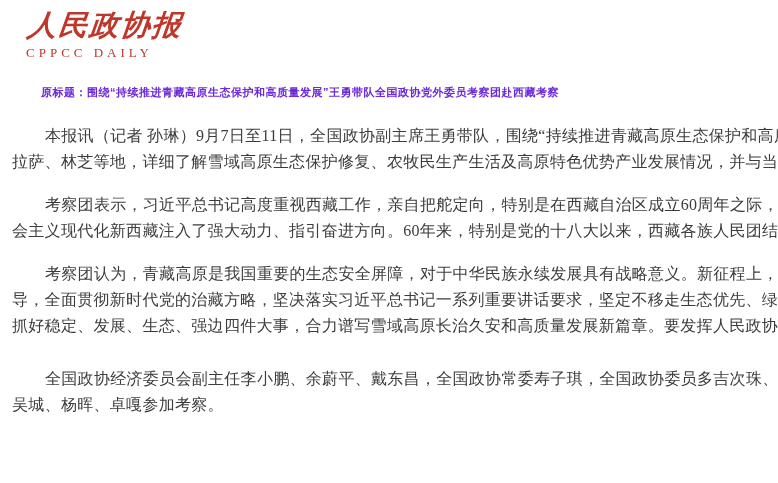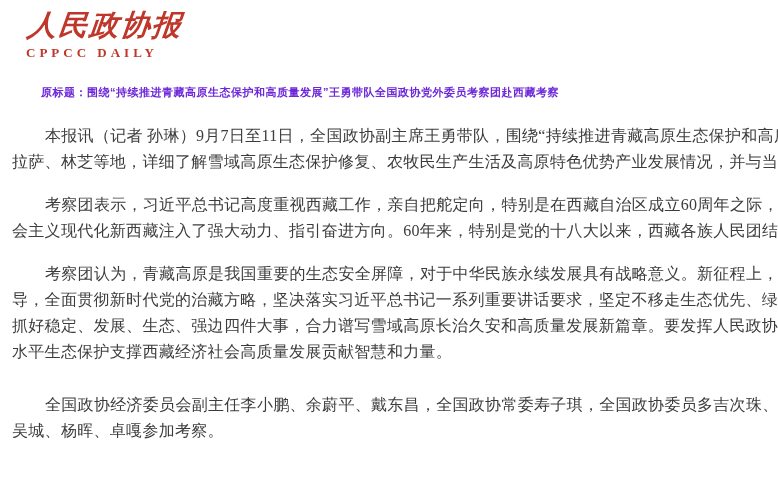--- a/index.html
+++ b/index.html
@@ -25,21 +25,21 @@
     font-style: italic;
     letter-spacing: 2px;
     transform: skewX(-6deg);
     transform-origin: left bottom;
     line-height: 1.1;
   }
   .logo-en {
     color: #bf362a;
     font-family: "Liberation Serif", serif;
     font-size: 13px;
-    font-weight: bold;
+    font-weight: normal;
     letter-spacing: 4px;
     margin-top: 3px;
   }
   .headline {
     margin: 24px 0 0 0;
     padding-left: 41px;
     font-family: "Liberation Sans", "DejaVu Sans", sans-serif;
     font-size: 11px;
     font-weight: bold;
     color: #6d28d9;
@@ -88,21 +88,20 @@
 
     <div class="para">
       <div class="line indent">考察团表示，习近平总书记高度重视西藏工作，亲自把舵定向，特别是在西藏自治区成立60周年之际，率中央代表</div>
       <div class="line">会主义现代化新西藏注入了强大动力、指引奋进方向。60年来，特别是党的十八大以来，西藏各族人民团结同心、携手</div>
     </div>
 
     <div class="para">
       <div class="line indent">考察团认为，青藏高原是我国重要的生态安全屏障，对于中华民族永续发展具有战略意义。新征程上，要坚持以习</div>
       <div class="line">导，全面贯彻新时代党的治藏方略，坚决落实习近平总书记一系列重要讲话要求，坚定不移走生态优先、绿色发展道路</div>
       <div class="line">抓好稳定、发展、生态、强边四件大事，合力谱写雪域高原长治久安和高质量发展新篇章。要发挥人民政协优势作用，</div>
-      <div class="line">水平生态保护支撑西藏经济社会高质量发展贡献智慧和力量。</div>
     </div>
 
     <div class="para last">
       <div class="line indent">全国政协经济委员会副主任李小鹏、余蔚平、戴东昌，全国政协常委寿子琪，全国政协委员多吉次珠、刘建波、赵</div>
       <div class="line">吴城、杨晖、卓嘎参加考察。</div>
     </div>
 
   </main>
 
 </div>

